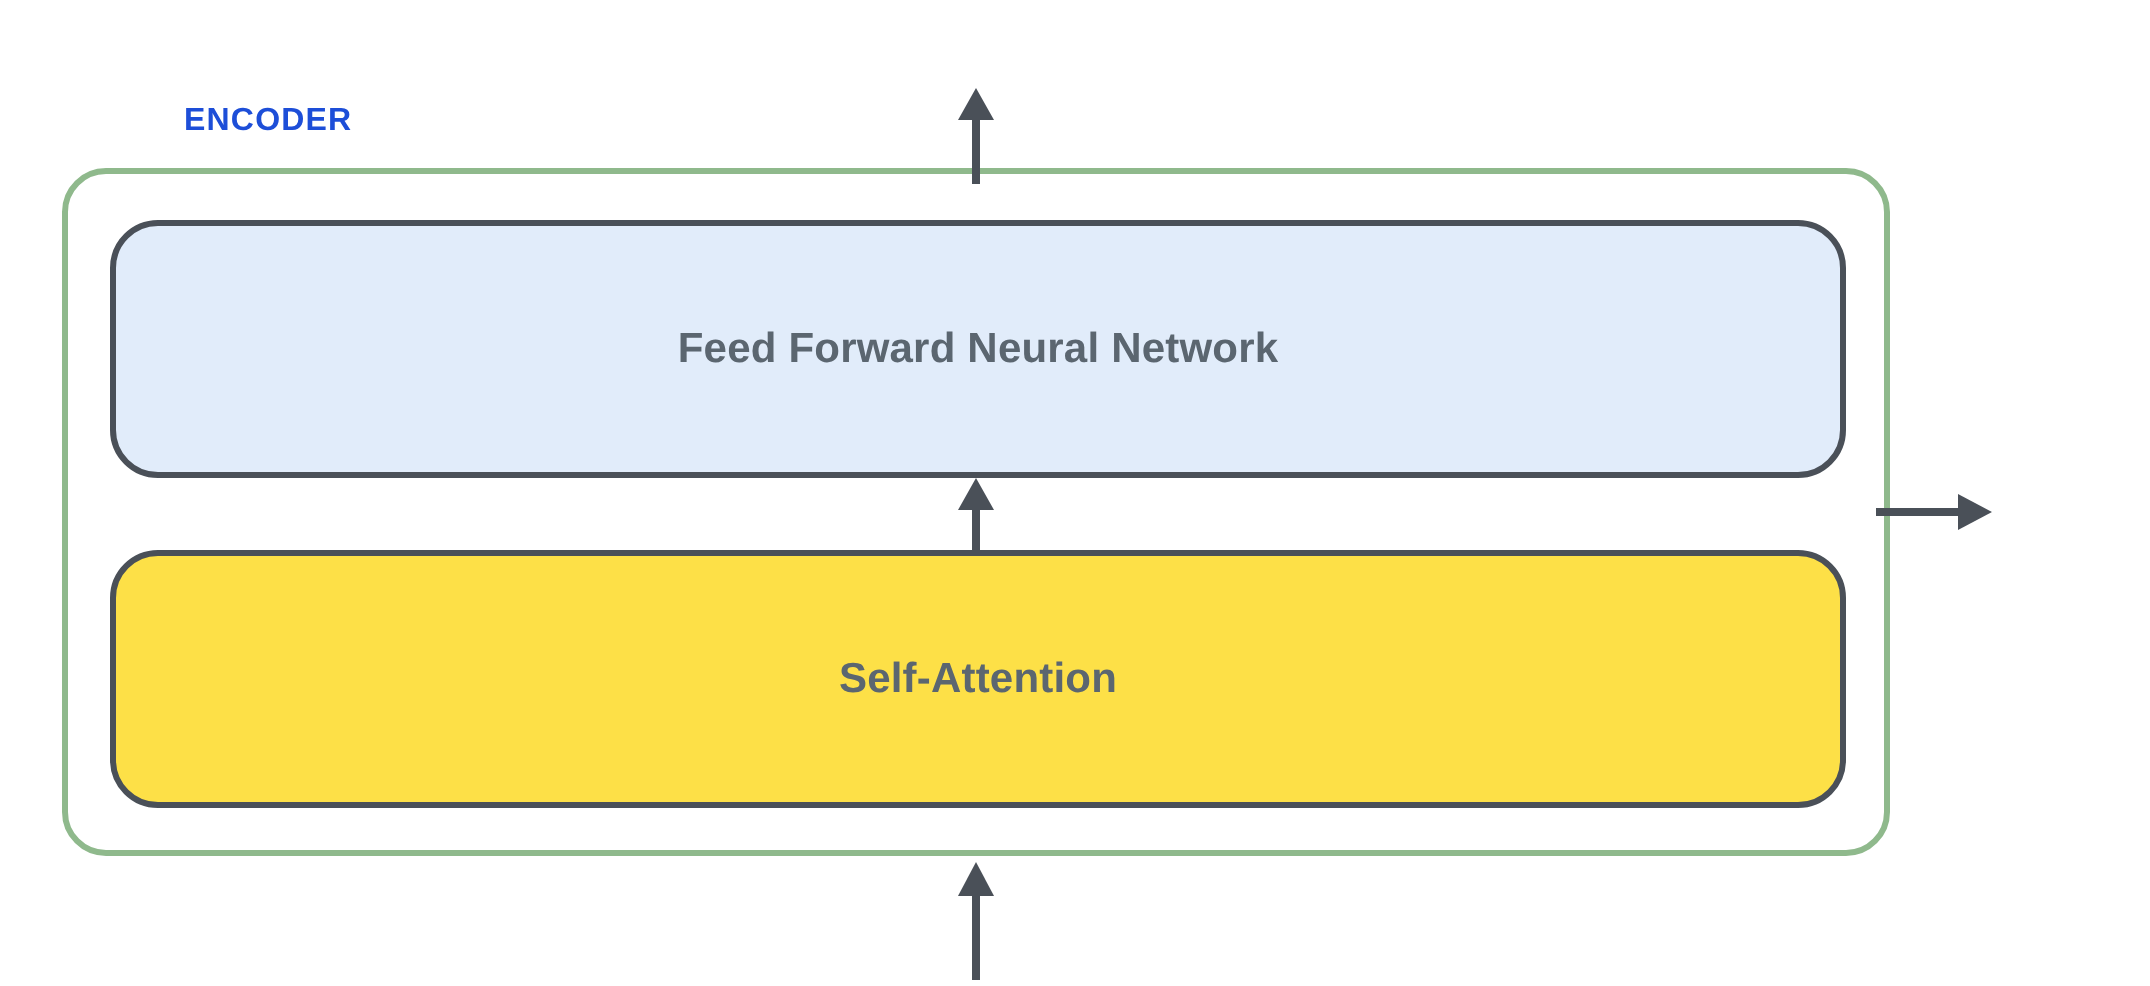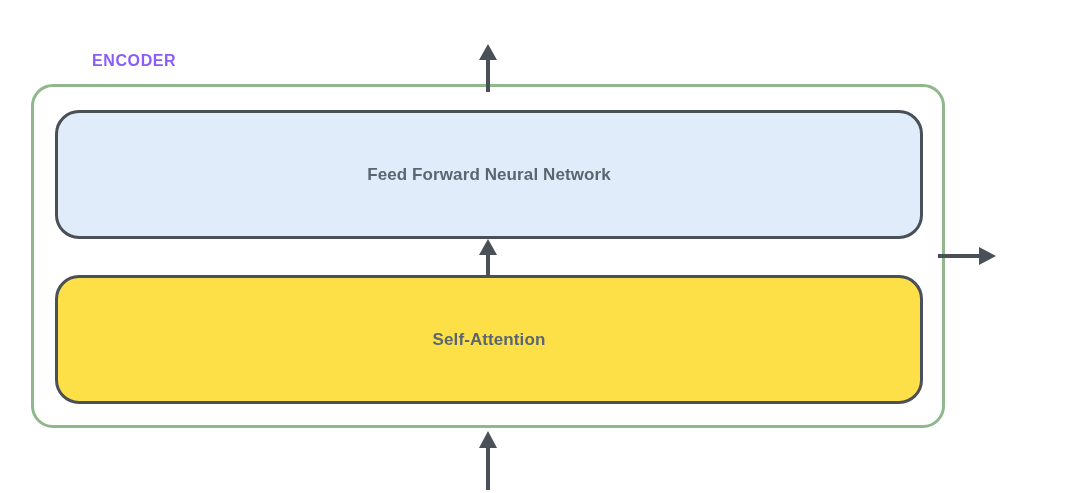--- a/index.html
+++ b/index.html
@@ -17,21 +17,21 @@
     background: #ffffff;
     overflow: hidden;
   }
   .encoder-label {
     position: absolute;
     left: 92px;
     top: 52px;
     font-size: 16px;
     font-weight: 700;
     letter-spacing: 0.6px;
-    color: #8b5cf6;
+    color: #1d4ed8;
     white-space: nowrap;
   }
   .encoder-frame {
     position: absolute;
     left: 31px;
     top: 84px;
     width: 914px;
     height: 344px;
     border: 3px solid #8fb98c;
     border-radius: 22px;
@@ -41,21 +41,21 @@
   .block {
     position: absolute;
     box-sizing: border-box;
     border: 3px solid #4a5058;
     border-radius: 24px;
     display: flex;
     align-items: center;
     justify-content: center;
   }
   .block-label {
-    font-size: 17px;
+    font-size: 21px;
     font-weight: 700;
     color: #5b6670;
     white-space: nowrap;
     letter-spacing: 0.1px;
   }
   #ffnn-block {
     left: 55px;
     top: 110px;
     width: 868px;
     height: 129px;

